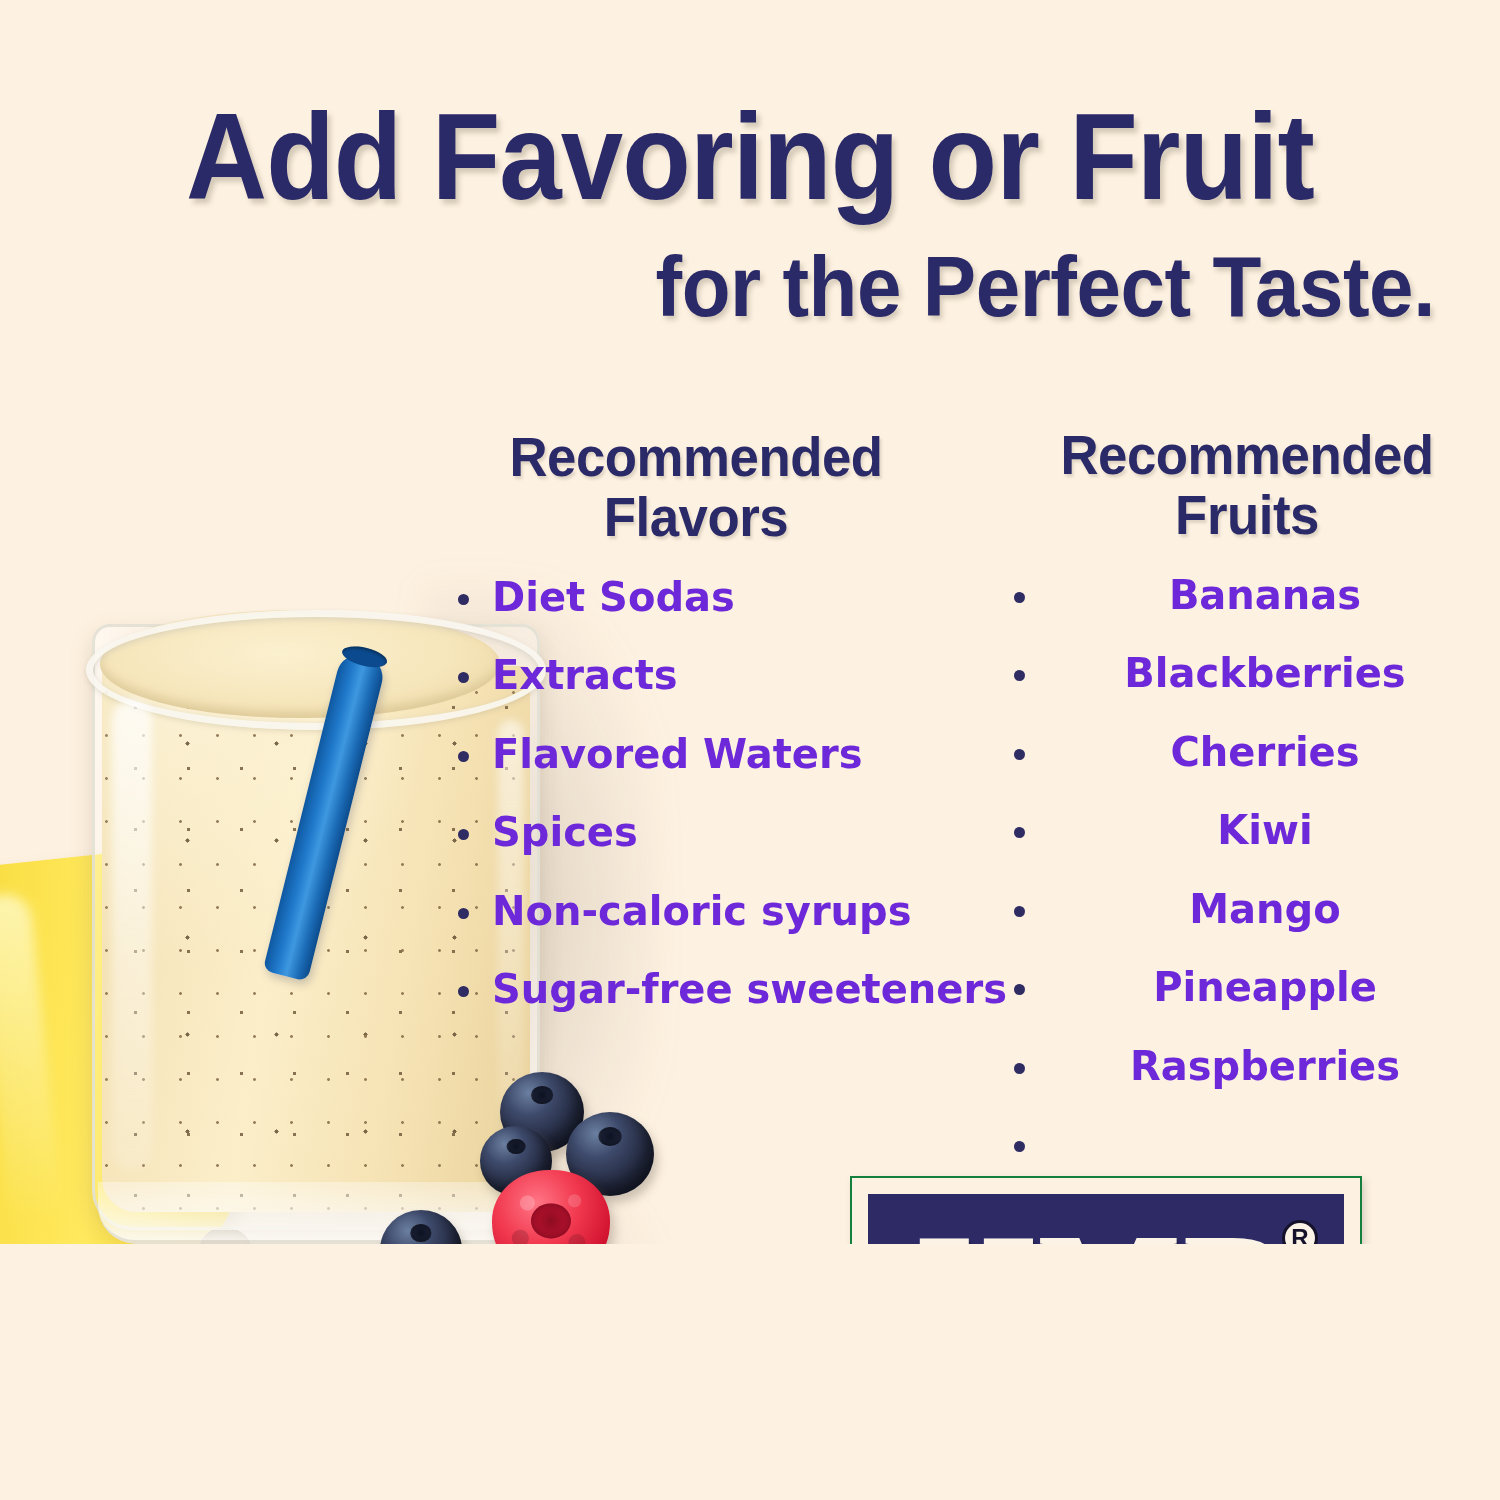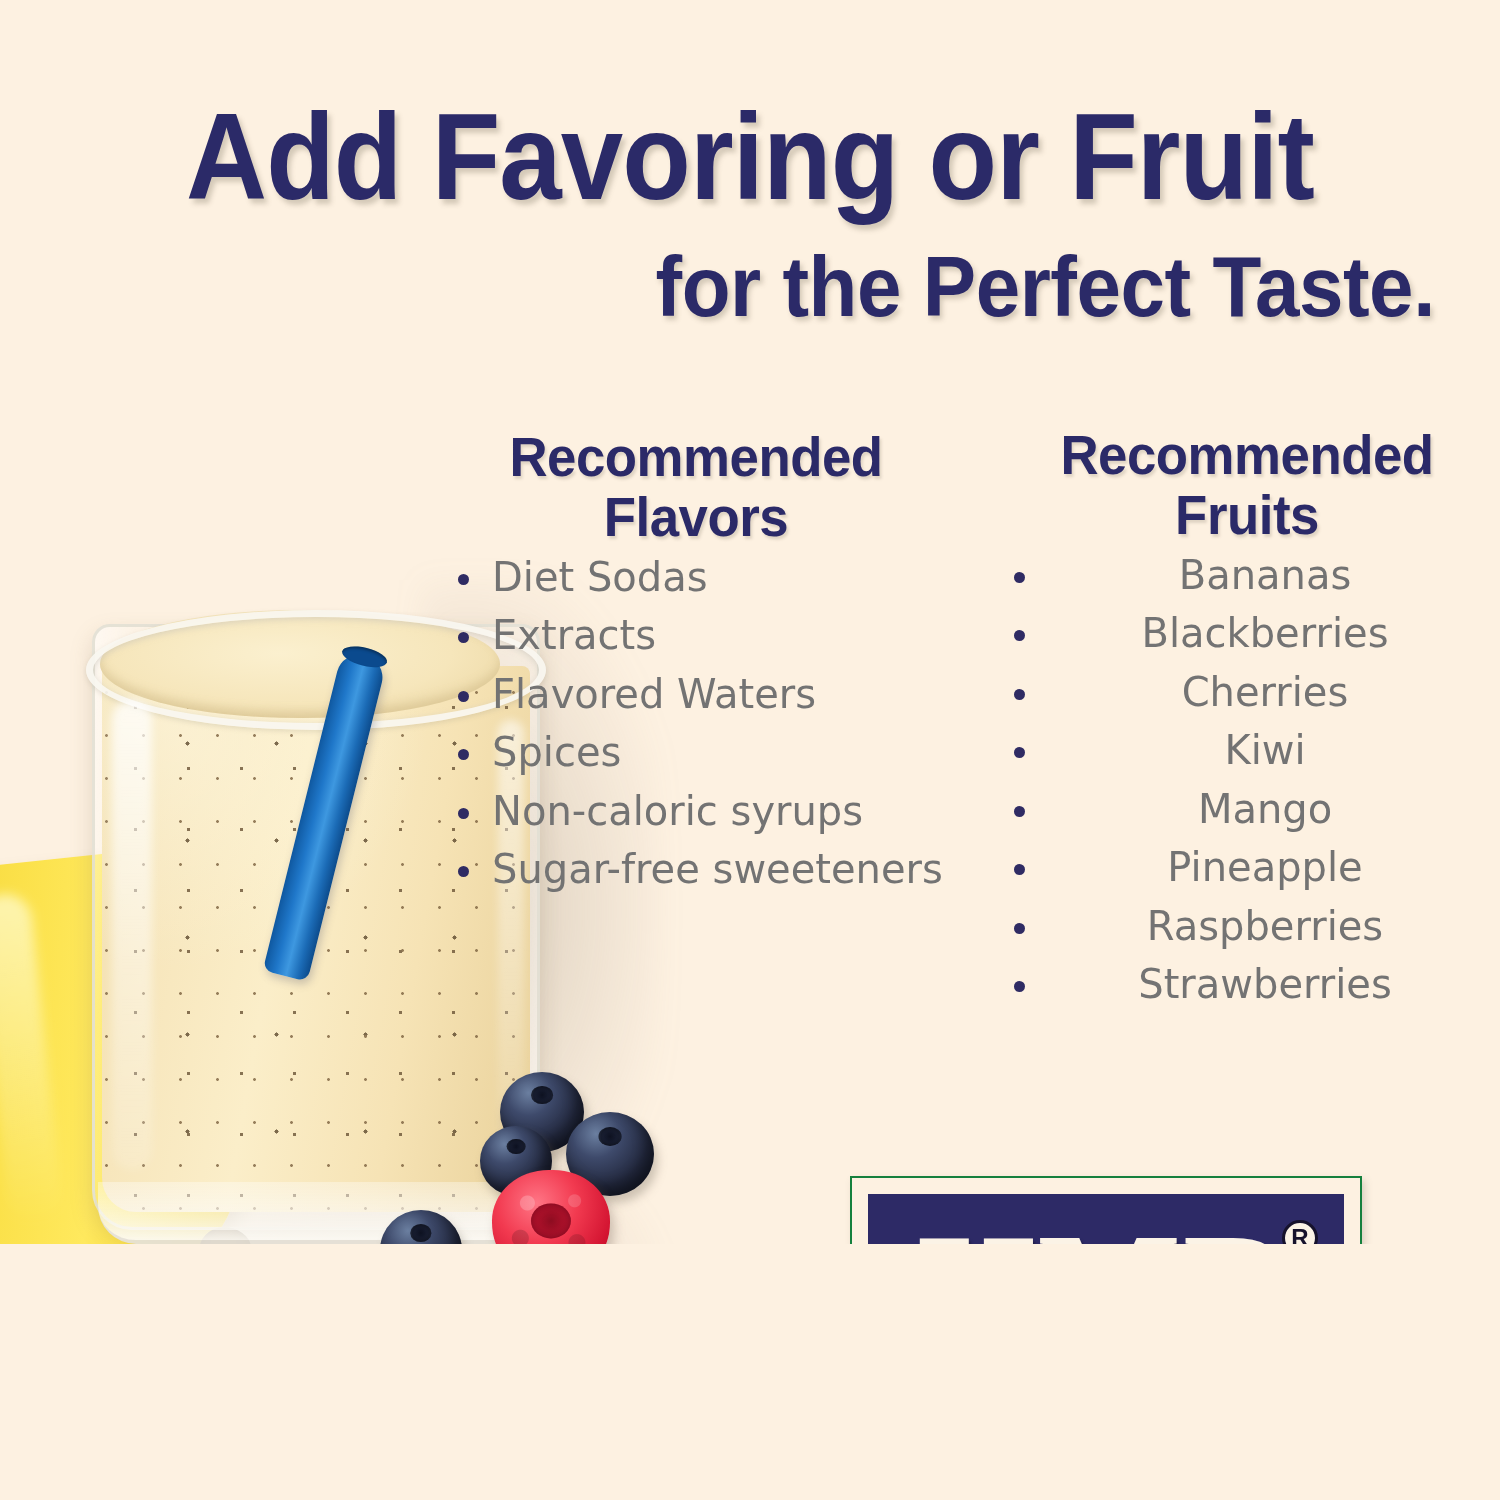--- a/index.html
+++ b/index.html
@@ -83,26 +83,27 @@
   }
 
   ul.bullets {
     list-style: none;
     margin: 0;
     padding: 0;
   }
   ul.bullets li {
     position: relative;
     font-family: "DejaVu Sans", sans-serif;
-    font-weight: 400;
+    font-weight: 700;
     font-size: 40px;
     line-height: 58.5px;
-    color: #737373;
+    color: #6d28d9;
     white-space: nowrap;
     padding-left: 36px;
+    margin-top: 20px;
   }
   ul.bullets li .dot {
     position: absolute;
     left: 2px;
     top: 26px;
     width: 11px;
     height: 11px;
     border-radius: 50%;
     background: #2f2b63;
   }
@@ -510,21 +511,21 @@
   <div class="col col-fruits">
     <div class="col-heading">Recommended Fruits</div>
     <ul class="bullets list-fruits">
       <li><span class="dot"></span><span>Bananas</span></li>
       <li><span class="dot"></span><span>Blackberries</span></li>
       <li><span class="dot"></span><span>Cherries</span></li>
       <li><span class="dot"></span><span>Kiwi</span></li>
       <li><span class="dot"></span><span>Mango</span></li>
       <li><span class="dot"></span><span>Pineapple</span></li>
       <li><span class="dot"></span><span>Raspberries</span></li>
-      <li><span class="dot"></span><span>Strawberries</span></li>
+      <li><span class="dot"></span></li>
     </ul>
   </div>
 
   <div class="logo">
     <div class="logo-inner">
       <div class="logo-text">HMR</div>
       <div class="logo-reg">R</div>
     </div>
   </div>
 

